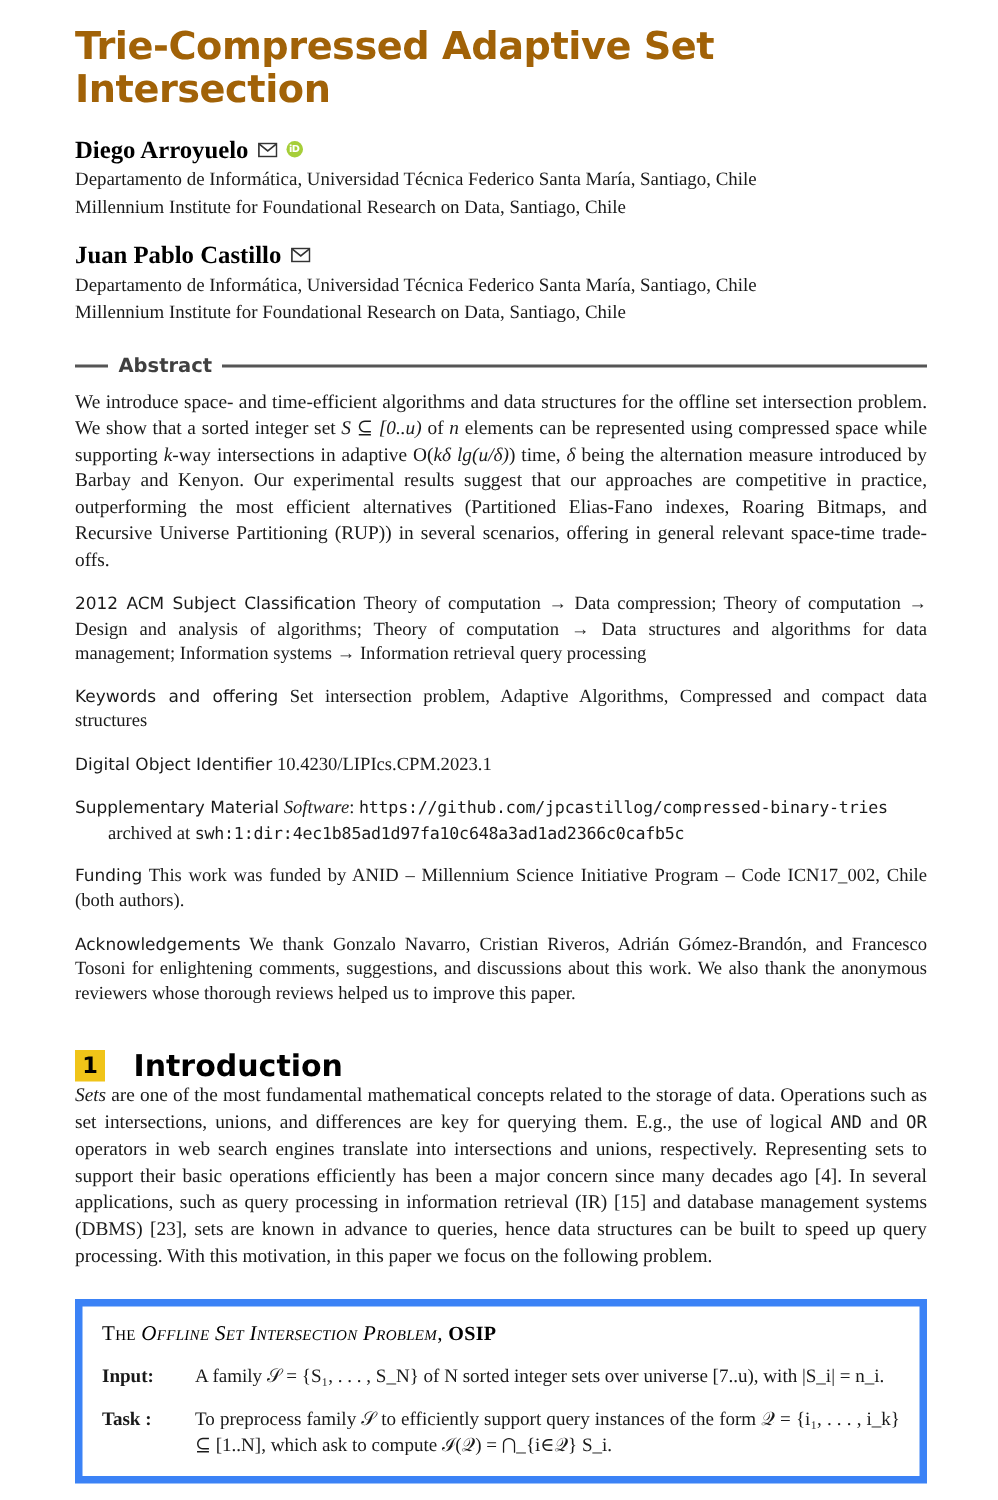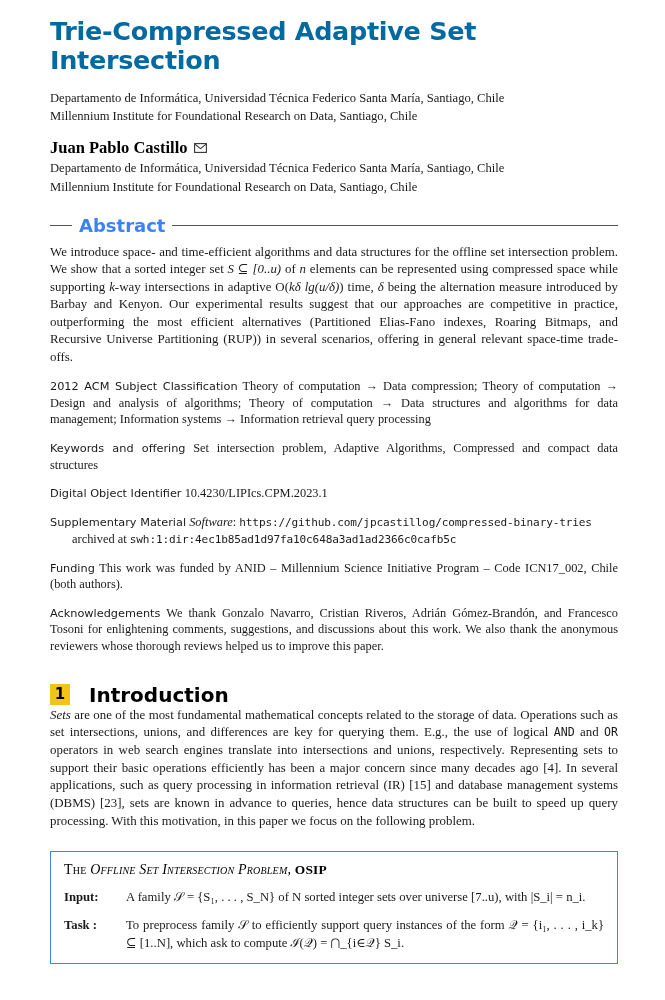--- a/index.html
+++ b/index.html
@@ -30,21 +30,21 @@
 
   
   .title {
     font-family: "DejaVu Sans", "Liberation Sans", sans-serif;
     font-weight: bold;
     font-size: 25.5px;
     letter-spacing: -0.3px;
     line-height: 1.15;
     margin-top: 17px;
     margin-bottom: 0;
-    color: #0369a1;
+    color: #a16207;
   }
 
   
   .author-block { margin-top: 14px; }
   .author-block.second { }
   .author-name {
     font-family: "Liberation Serif", serif;
     font-weight: bold;
     font-size: 16.5px;
     line-height: 1.2;
@@ -96,22 +96,22 @@
   }
   .abstract-head .rule-left {
     width: 22px; height: 1.4px; background: #555;
   }
   .abstract-head .rule-right {
     flex: 1; height: 1.4px; background: #555;
   }
   .abstract-head .label {
     font-family: "DejaVu Sans", "Liberation Sans", sans-serif;
     font-weight: bold;
-    font-size: 18px;
-    color: #3b82f6;
+    font-size: 13px;
+    color: #404040;
   }
   .abstract-body {
     font-size: 12.9px;
     line-height: 1.355;
     text-align: justify;
     margin-top: 8px;
   }
 
   
   .meta {
@@ -167,21 +167,21 @@
   }
   .body-par .it { font-style: italic; }
   .tt {
     font-family: "DejaVu Sans Mono", "Liberation Mono", monospace;
     font-size: 11.6px;
   }
 
   
   .problem-box {
     margin-top: 20px;
-    border: 1px solid #3b82f6;
+    border: 5px solid #3b82f6;
     padding: 10px 13px 11px 13px;
     font-size: 12.6px;
   }
   .problem-title {
     font-variant: small-caps;
     font-size: 14px;
     letter-spacing: 0.2px;
     color: #000;
   }
   .problem-title .ital { font-style: italic; }
@@ -210,20 +210,30 @@
 </style>
 </head>
 <body>
 
 <div class="page">
   <div class="content">
 
     <h1 class="title">Trie-Compressed Adaptive Set Intersection</h1>
 
     <div class="author-block">
+      <div class="author-name">
+        <span>Diego Arroyuelo</span>
+        <span class="icon-inline mail-icon">
+          <svg width="13" height="10" viewBox="0 0 13 10" aria-hidden="true">
+            <rect x="0.6" y="0.6" width="11.8" height="8.8" fill="none" stroke="#333" stroke-width="1.1"></rect>
+            <path d="M0.9 1.1 L6.5 5.6 L12.1 1.1" fill="none" stroke="#333" stroke-width="1.1"></path>
+          </svg>
+        </span>
+        <span class="orcid-icon"></span>
+      </div>
       <div class="affil">Departamento de Informática, Universidad Técnica Federico Santa María, Santiago, Chile</div>
       <div class="affil">Millennium Institute for Foundational Research on Data, Santiago, Chile</div>
     </div>
 
     <div class="author-block second">
       <div class="author-name">
         <span>Juan Pablo Castillo</span>
         <span class="icon-inline mail-icon">
           <svg width="13" height="10" viewBox="0 0 13 10" aria-hidden="true">
             <rect x="0.6" y="0.6" width="11.8" height="8.8" fill="none" stroke="#333" stroke-width="1.1"></rect>

